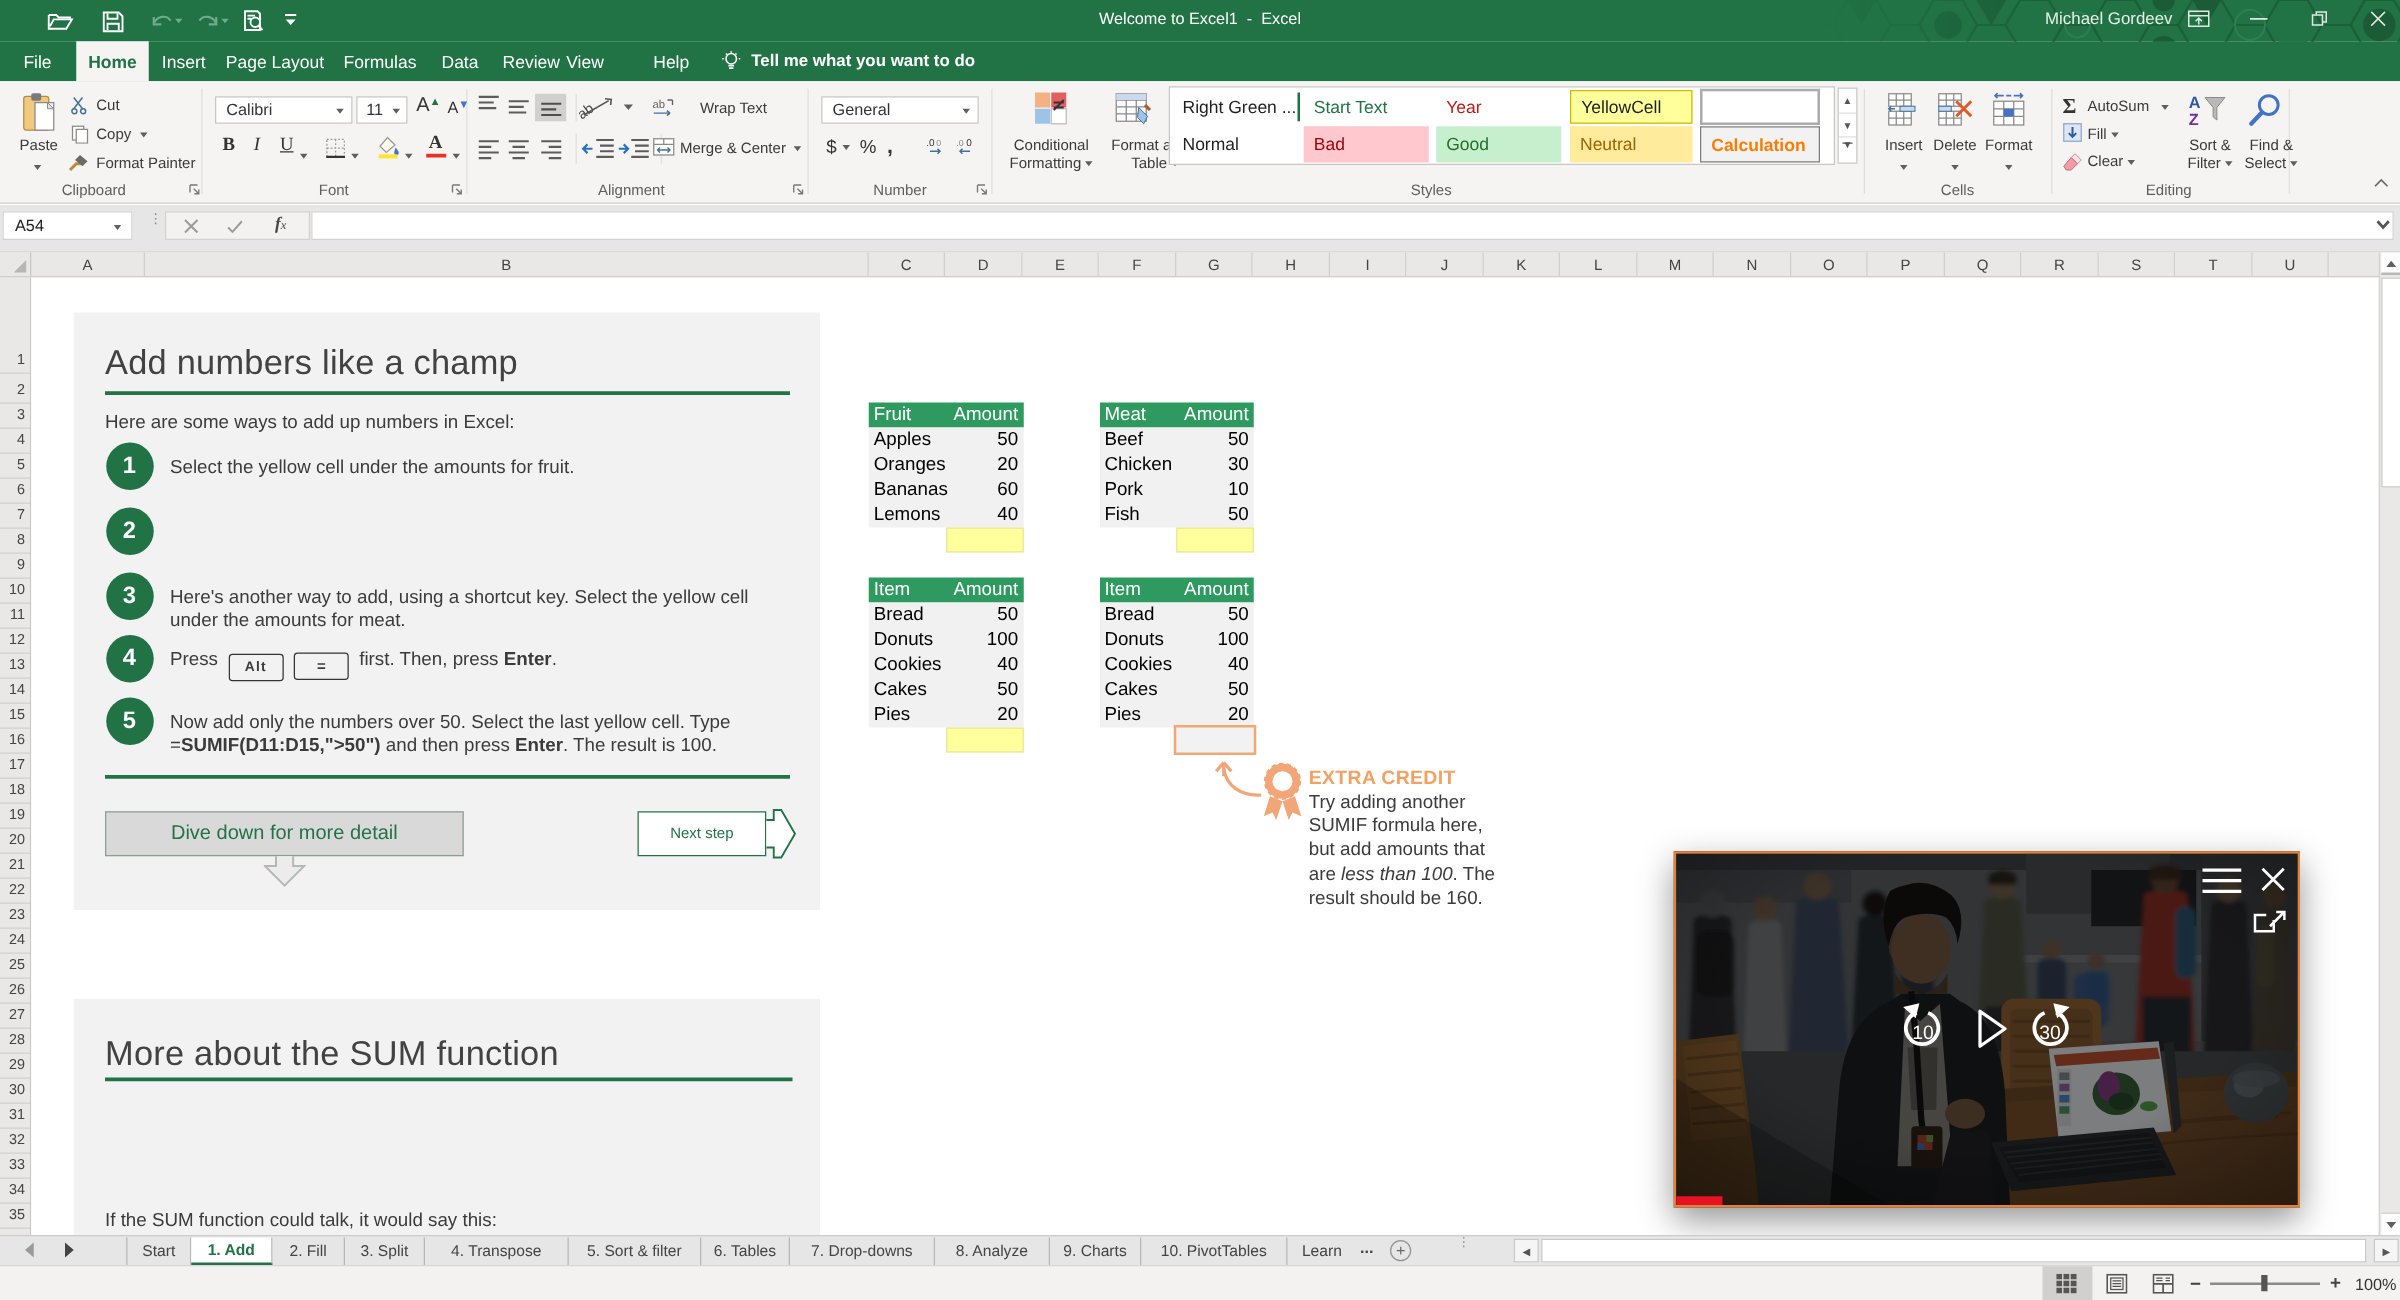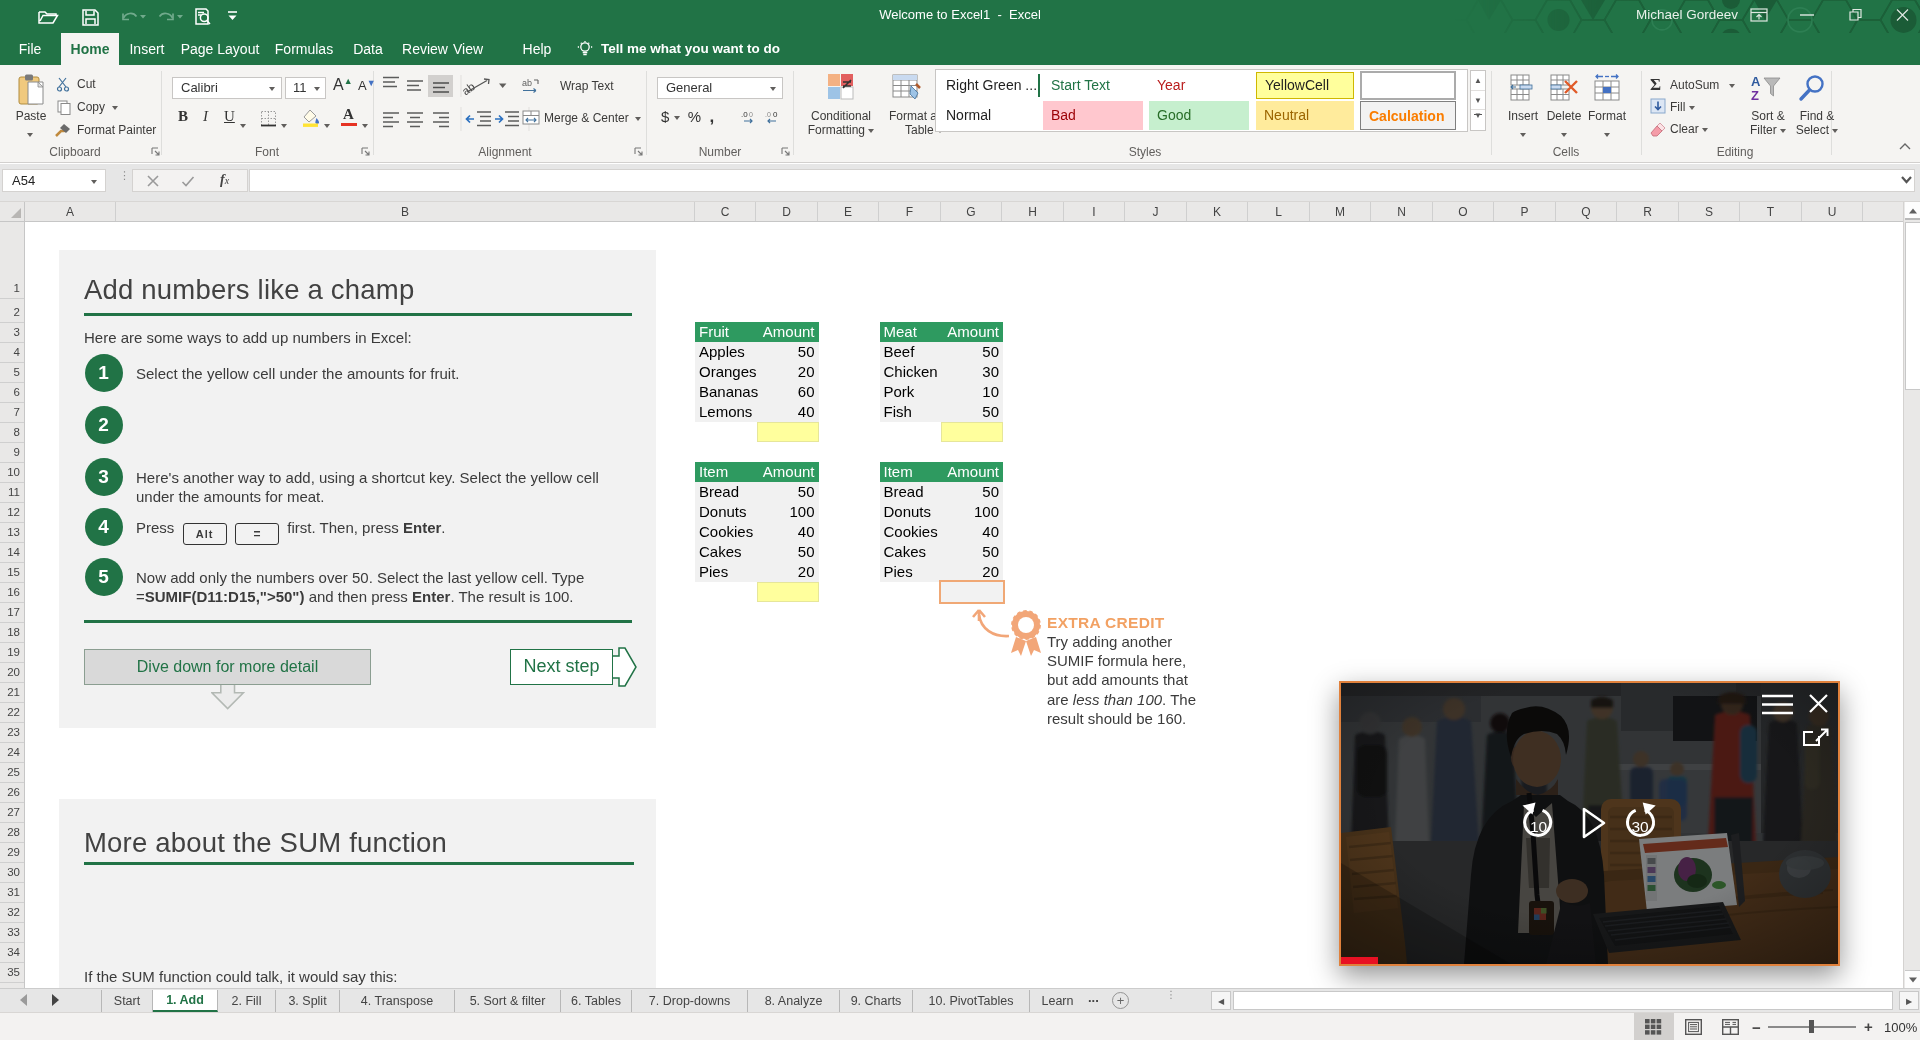--- a/index.html
+++ b/index.html
@@ -609,21 +609,21 @@
     <div class="body15" style="left:111px;top:246px">Here's another way to add, using a shortcut key. Select the yellow cell<br>under the amounts for meat.</div>
     <div class="numcirc" style="left:59.5px;top:286px">4</div>
     <div class="body15" style="left:111px;top:296px">Press&nbsp;&nbsp;<span style="display:inline-block;border:1.4px solid #333;border-radius:3px;width:44px;text-align:center;font-size:11px;font-weight:bold;height:22px;line-height:20px;vertical-align:-5px;letter-spacing:1px">Alt</span>&nbsp;&nbsp;<span style="display:inline-block;border:1.4px solid #333;border-radius:3px;width:44px;text-align:center;font-size:12px;font-weight:bold;height:22px;line-height:20px;vertical-align:-5px">=</span>&nbsp;&nbsp;first. Then, press <b>Enter</b>.</div>
     <div class="numcirc" style="left:59.5px;top:335.5px">5</div>
     <div class="body15" style="left:111px;top:346px">Now add only the numbers over 50. Select the last yellow cell. Type<br>=<b>SUMIF(D11:D15,"&gt;50")</b> and then press <b>Enter</b>. The result is 100.</div>
     <div class="greenrule" style="left:59px;top:398px;width:548px"></div>
     <div class="abs" style="left:59px;top:427px;width:287px;height:36px;background:#d9d9d9;border:1px solid #8b9e91;color:#217346;font-size:16px;text-align:center;line-height:34px">Dive down for more detail</div>
     <svg class="abs" style="left:186px;top:463px;width:34px;height:26px" viewBox="0 0 34 26">
       <path d="M10 0 L24 0 L24 9 L33 9 L17 25 L1 9 L10 9 Z" fill="#ececec" stroke="#b3b9b4" stroke-width="1.6" transform="scale(0.98) translate(0,-1)"></path>
     </svg>
-    <div class="abs" style="left:485px;top:427px;width:103px;height:36px;background:#fff;border:1.5px solid #217346;color:#217346;font-size:18px;text-align:center;line-height:33px">Next step</div>
+    <div class="abs" style="left:485px;top:427px;width:103px;height:36px;background:#fff;border:1.5px solid #217346;color:#217346;font-size:12px;text-align:center;line-height:33px">Next step</div>
     <svg class="abs" style="left:588px;top:424px;width:25px;height:42px" viewBox="0 0 25 42">
       <path d="M0 10 L6 10 L6 2 L12 2 L23 21 L12 40 L6 40 L6 32 L0 32" fill="#fff" stroke="#217346" stroke-width="1.5"></path>
     </svg>
 
     <div class="card" style="left:34px;top:577px;width:597px;height:189px"></div>
     <div class="cardtitle" style="left:59px;top:605px">More about the SUM function</div>
     <div class="greenrule" style="left:59px;top:640px;width:550px"></div>
     <div class="body15" style="left:59px;top:745px">If the SUM function could talk, it would say this:</div>
 
     <div class="xlth" style="left:670px;top:100.1px;width:123.5px;height:20px">

